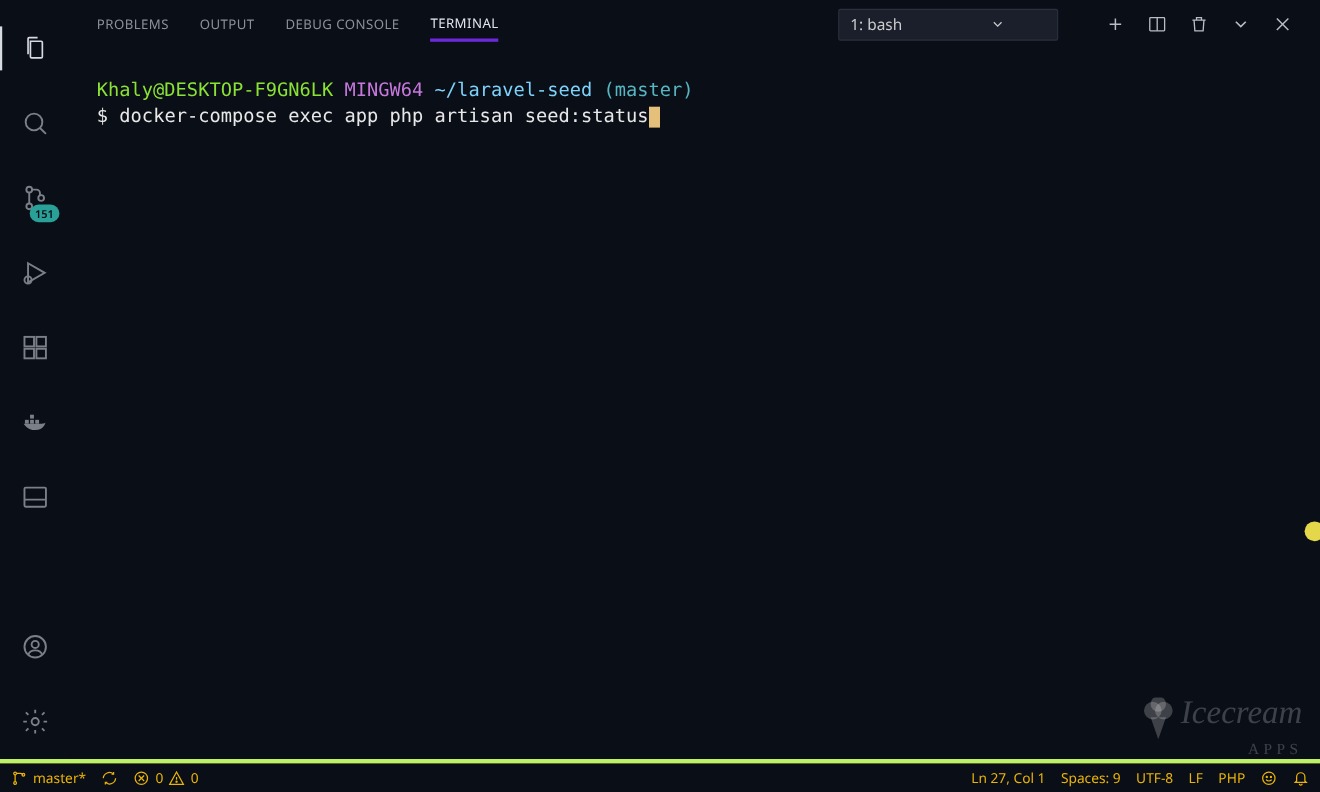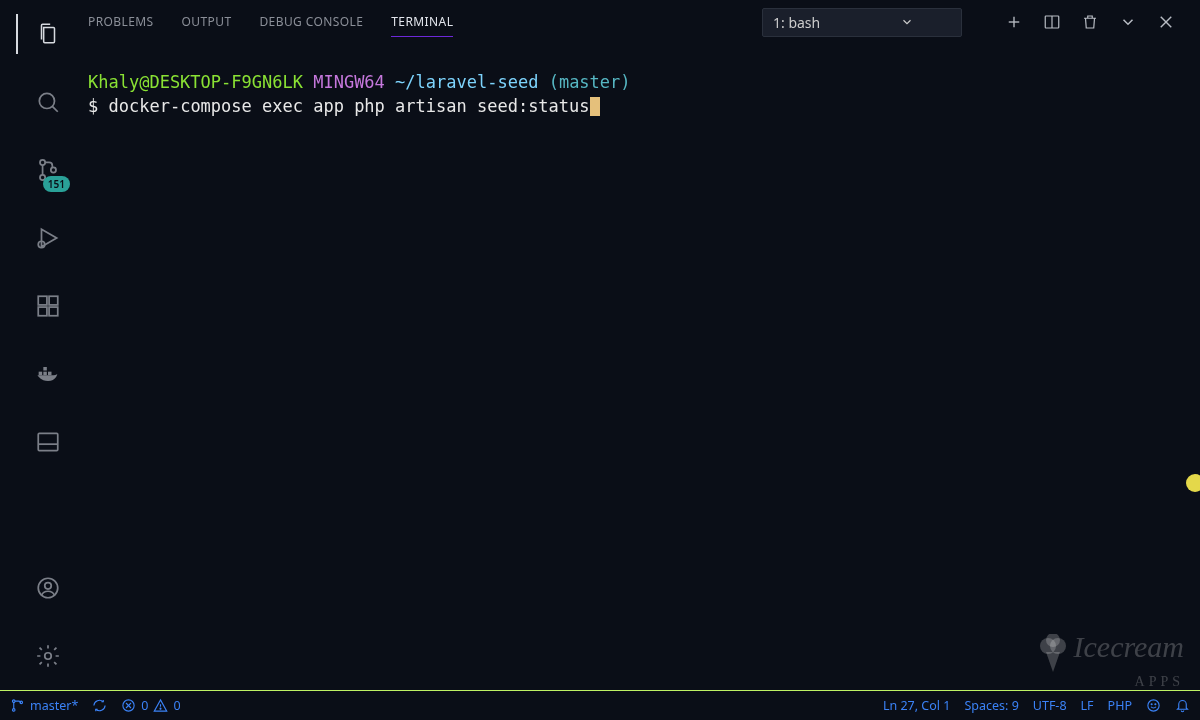--- a/index.html
+++ b/index.html
@@ -17,21 +17,21 @@
   
   .activity-bar {
     position: absolute;
     left: 0; top: 0;
     width: 64px;
     height: 690px;
     background: #0a0e17;
     display: flex;
     flex-direction: column;
     align-items: center;
-    margin-left: 16px;
+    padding-top: 10px;
   }
   .activity-item {
     width: 48px; height: 48px;
     display: flex; align-items: center; justify-content: center;
     color: #7b7f88;
     position: relative;
     margin: 10px 0;
   }
   .activity-item.active { color: #d7dae0; }
   .activity-item.active::before {
@@ -71,21 +71,21 @@
   }
   .panel-tab {
     font-size: 12px;
     letter-spacing: 0.4px;
     color: #8b8f98;
     padding: 6px 0;
     border-bottom: 1px solid transparent;
   }
   .panel-tab.active {
     color: #e2e5ec;
-    border-bottom: 1px solid #6d28d9;
+    border-bottom: 3px solid #6d28d9;
   }
   .panel-tabs .spacer { flex: 1; }
 
   
   .term-select {
     display: flex;
     align-items: center;
     gap: 80px;
     background: #1a1f2b;
     border: 1px solid #2a303c;
@@ -137,25 +137,25 @@
     background: #e4d84a;
     border-radius: 50%;
   }
 
   
   .status-bar {
     position: absolute;
     left: 0; right: 0; bottom: 0;
     height: 30px;
     background: #0a0e17;
-    border-top: 1px solid #bef264;
+    border-top: 4px solid #bef264;
     display: flex;
     align-items: center;
     font-size: 12.5px;
-    color: #3b82f6;
+    color: #eab308;
     padding: 0 10px;
     gap: 14px;
   }
   .status-item {
     display: flex;
     align-items: center;
     gap: 5px;
   }
   .status-spacer { flex: 1; }
 

